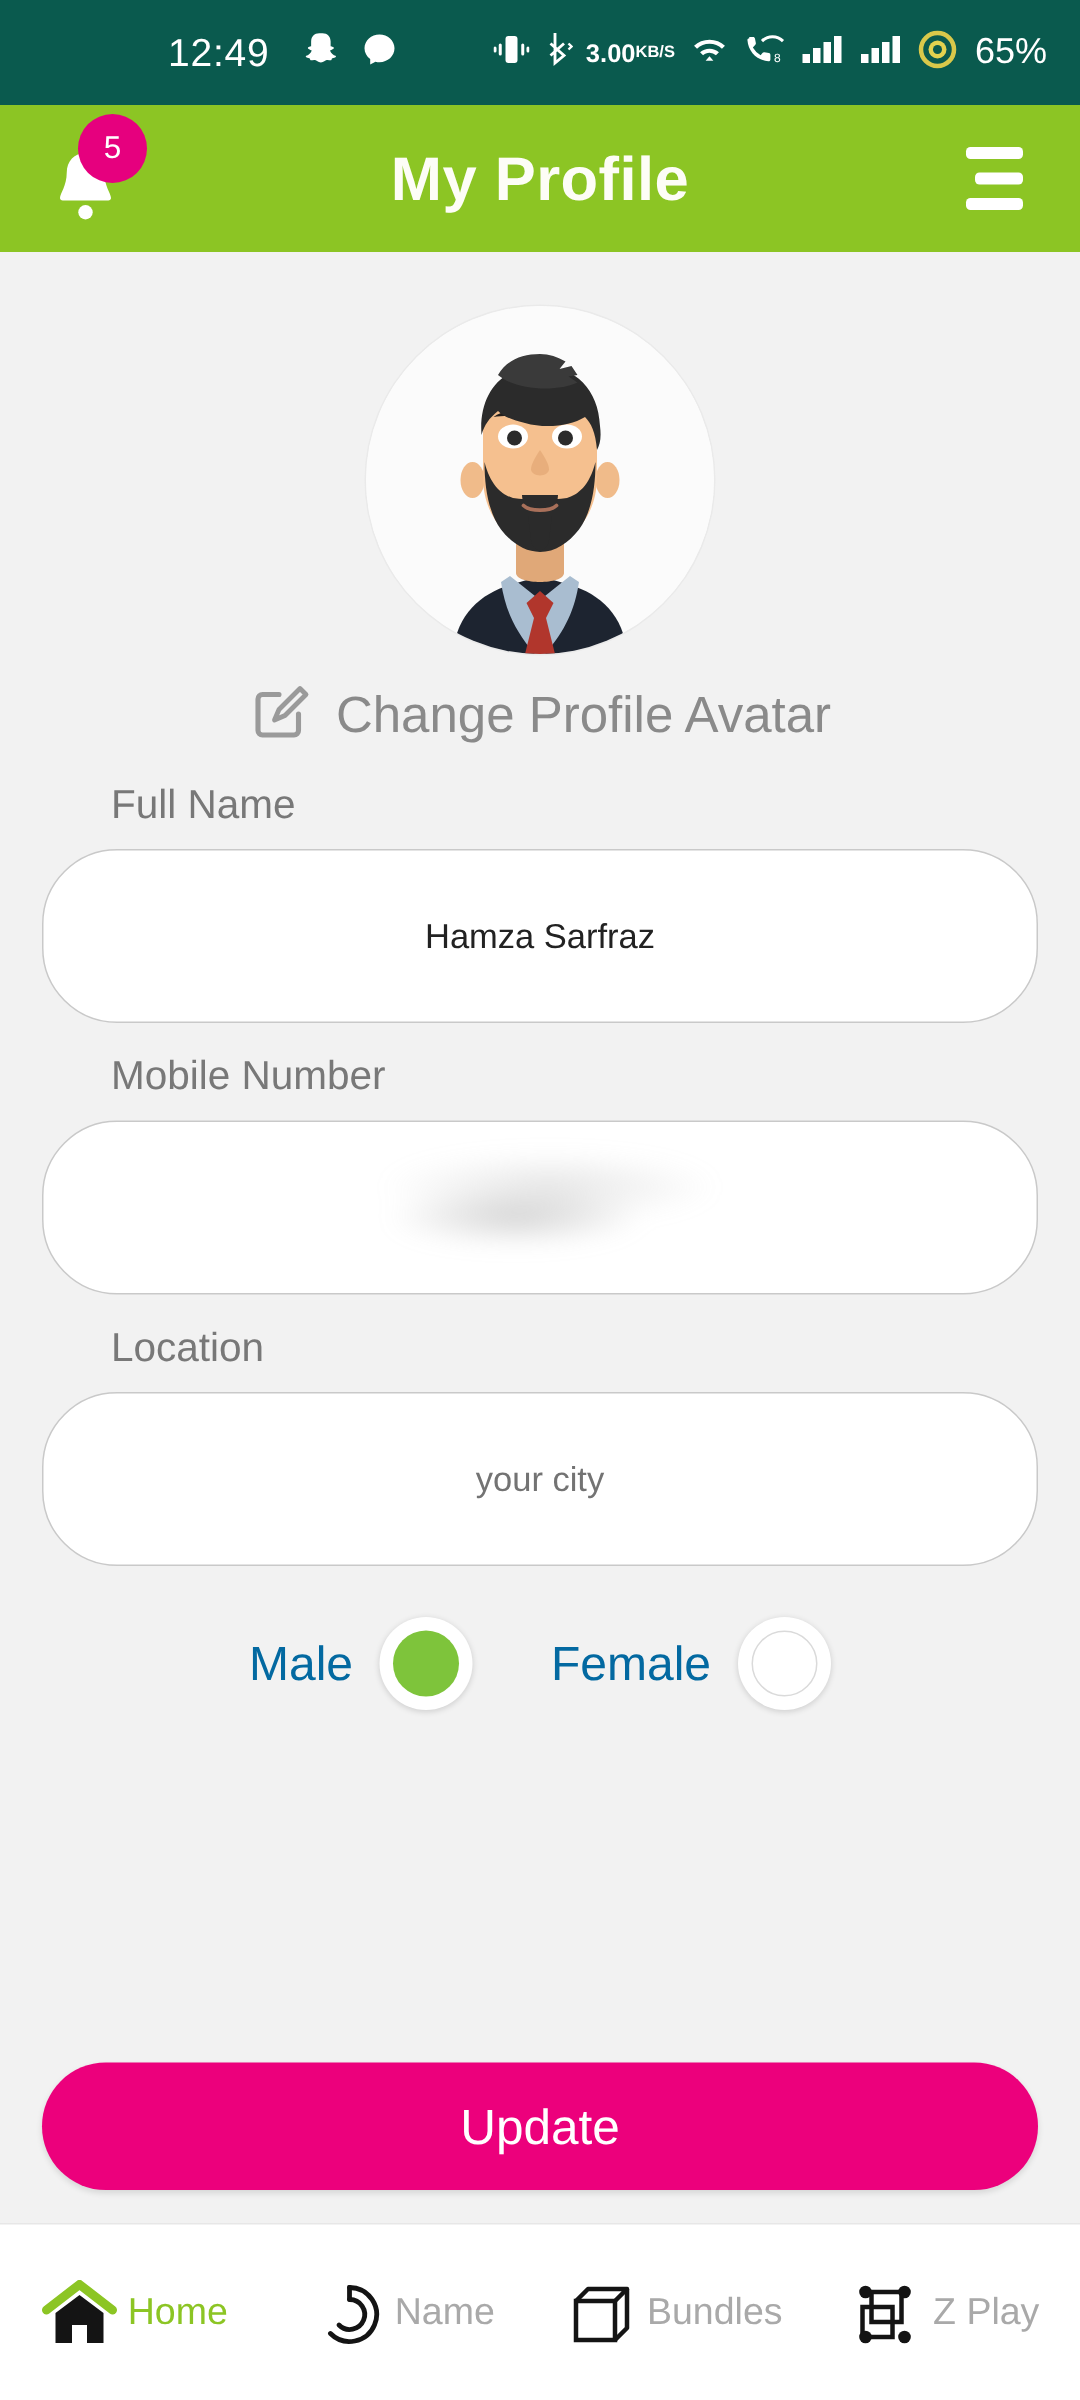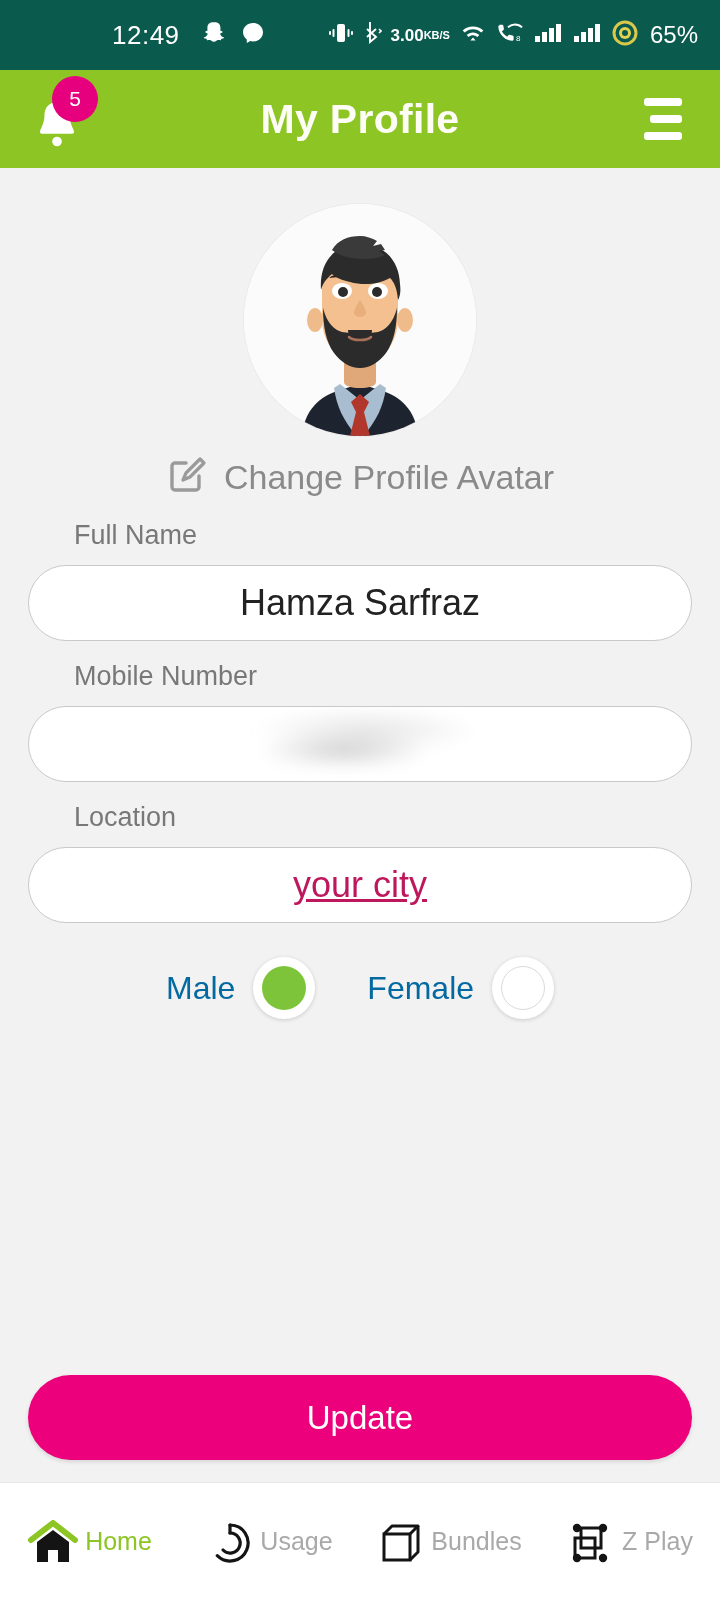--- a/index.html
+++ b/index.html
@@ -71,26 +71,26 @@
     display: flex; align-items: center; justify-content: center;
     gap: 16px; margin-top: 18px;
   }
   .change-avatar .label { font-size: 34px; color: #8a8a8a; }
 
   .field { margin-top: 20px; }
   .field-label {
     font-size: 27px; color: #787878; padding-left: 46px; margin-bottom: 14px;
   }
   .pill {
-    height: 76px; background: #ffffff;
+    height: 116px; background: #ffffff;
     border: 1px solid #c9c9c9; border-radius: 50px;
     display: flex; align-items: center; justify-content: center;
-    font-size: 36px; color: #222;
-  }
-  .pill.placeholder-green { color: #be185d; text-decoration: underline; }
+    font-size: 23px; color: #222;
+  }
+  .pill.placeholder-green { color: #737373; }
   .pill.blurred { position: relative; overflow: hidden; }
   .blur-smudge {
     position: absolute; left: 50%; top: 50%;
     transform: translate(-50%,-50%);
     width: 330px; height: 86px;
     background:
       radial-gradient(ellipse 120px 26px at 45% 58%, rgba(150,150,150,.40), rgba(150,150,150,0) 72%),
       radial-gradient(ellipse 150px 30px at 52% 34%, rgba(170,170,170,.30), rgba(170,170,170,0) 75%);
     filter: blur(7px);
   }
@@ -324,21 +324,21 @@
     </div>
 
     <div class="navitem">
       <span class="nicon">
         <svg width="46" height="46" viewBox="0 0 46 46">
           <path d="M23 5a18 18 0 11-12.7 30.7" fill="none" stroke="#141414" stroke-width="3.2" stroke-linecap="round"></path>
           <path d="M23 13a10 10 0 11-7 17" fill="none" stroke="#141414" stroke-width="3.2" stroke-linecap="round"></path>
           <path d="M23 5v8" stroke="#141414" stroke-width="3.2" stroke-linecap="round"></path>
         </svg>
       </span>
-      <span class="nlabel">Usage</span>
+      <span class="nlabel">Name</span>
     </div>
 
     <div class="navitem">
       <span class="nicon">
         <svg width="46" height="46" viewBox="0 0 46 46">
           <path d="M6 14h26v26H6z" fill="none" stroke="#141414" stroke-width="3"></path>
           <path d="M6 14l8-8h26l-8 8" fill="none" stroke="#141414" stroke-width="3" stroke-linejoin="round"></path>
           <path d="M32 40l8-8V6" fill="none" stroke="#141414" stroke-width="3" stroke-linejoin="round"></path>
         </svg>
       </span>

